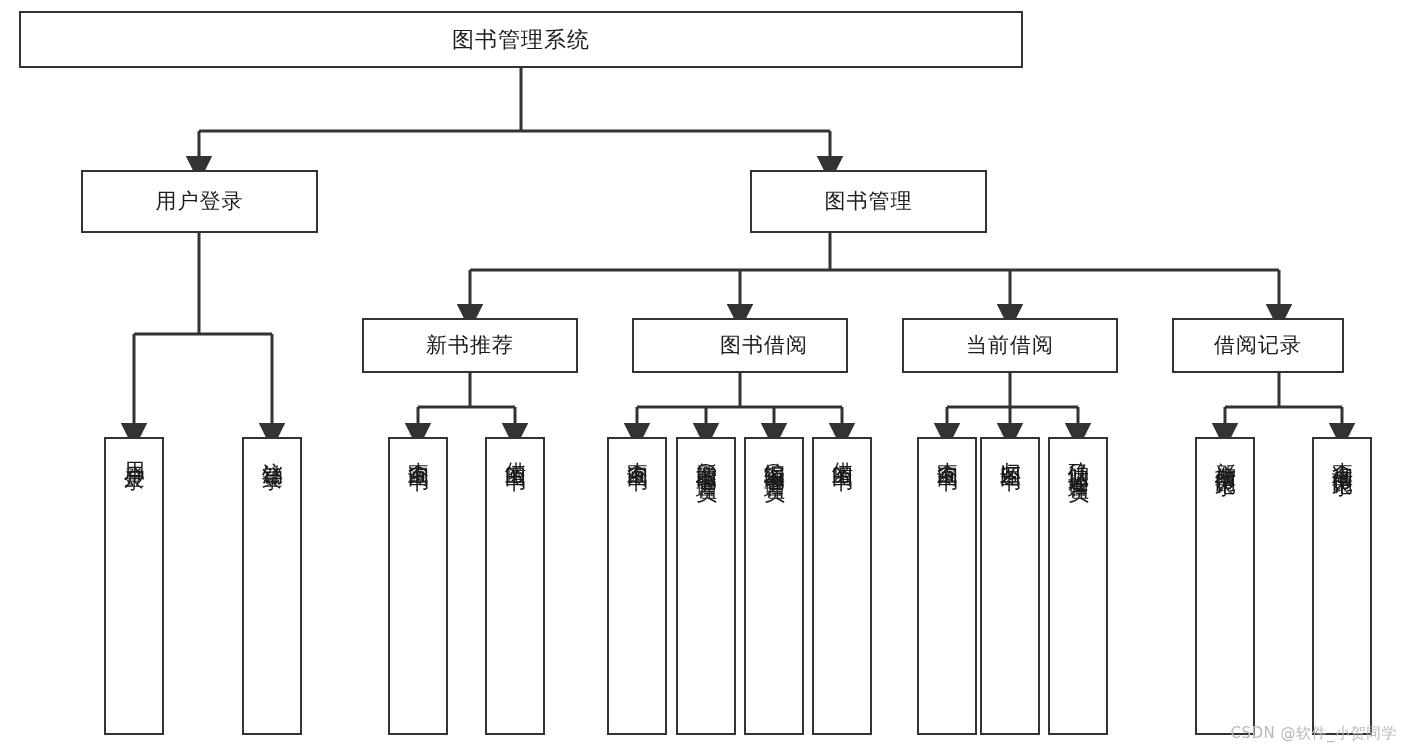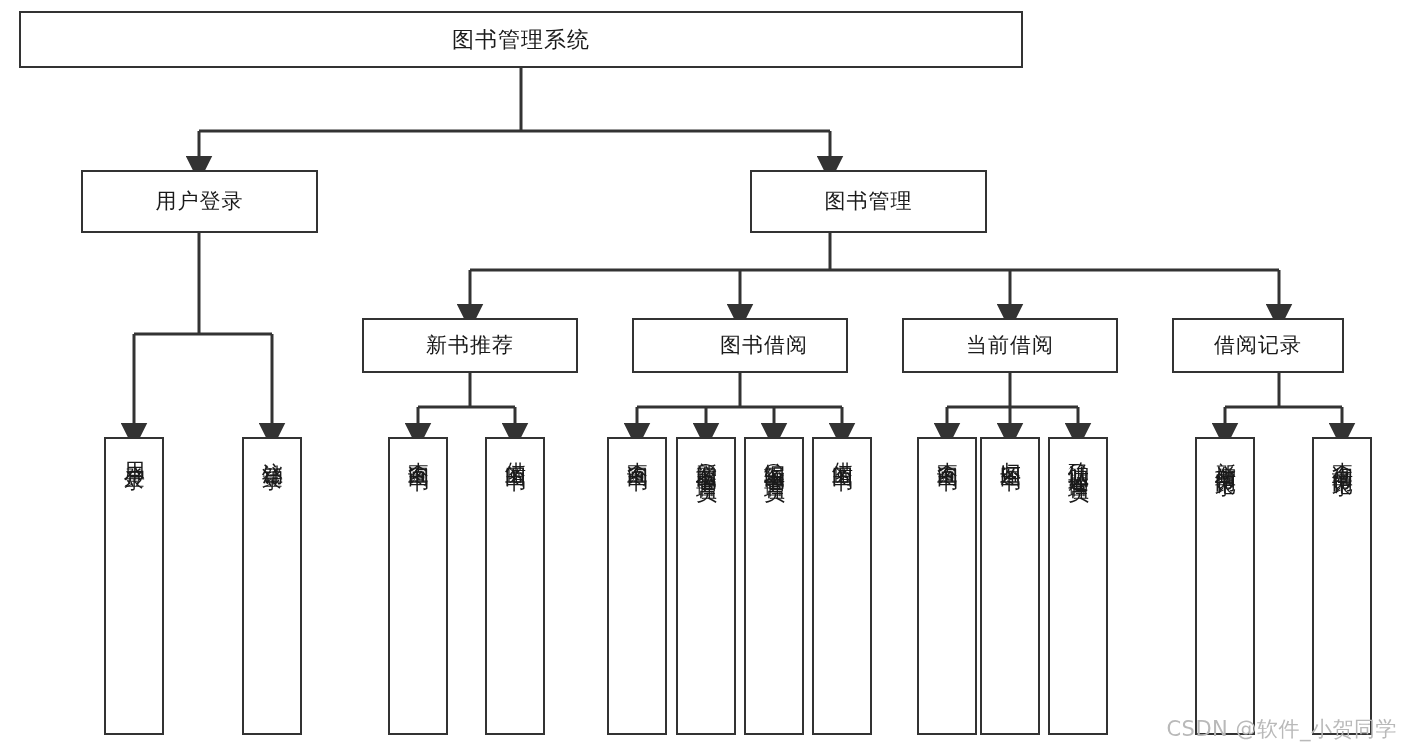--- a/index.html
+++ b/index.html
@@ -57,21 +57,21 @@
     letter-spacing: 3px;
     line-height: 1;
   }
   #root-node .label {
     font-size: 22px;
   }
   #watermark {
     position: absolute;
     right: 8px;
     bottom: 4px;
-    font-size: 21px;
+    font-size: 15px;
     color: #b9b9b9;
     white-space: nowrap;
     letter-spacing: 0.5px;
     font-family: "DejaVu Sans", "Liberation Sans", sans-serif;
   }
 </style>
 </head>
 <body>
 
 <div id="canvas">

